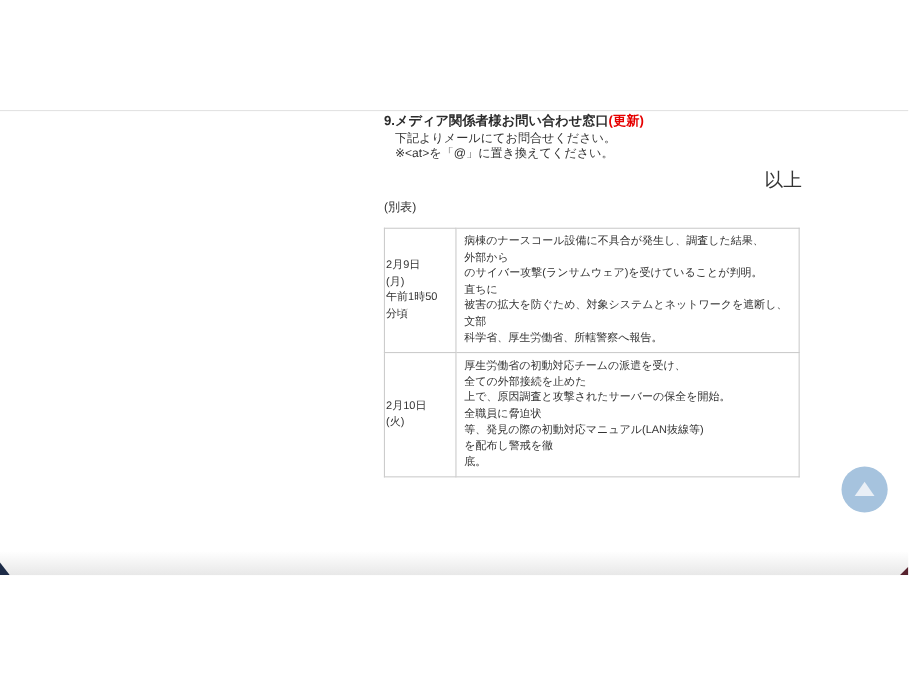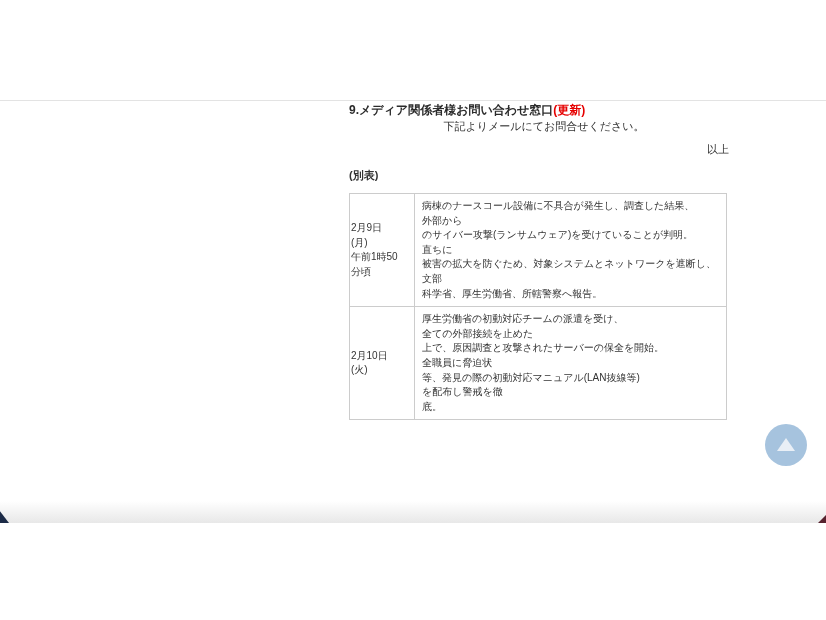--- a/index.html
+++ b/index.html
@@ -6,23 +6,23 @@
   .canvas{
     position:relative;width:826px;height:620px;background:#ffffff;overflow:hidden;
     font-family:"Liberation Sans","DejaVu Sans",sans-serif;color:#333333;
   }
   .shot{position:absolute;left:0;top:0;width:826px;height:523px;overflow:hidden;}
   .topline{position:absolute;left:0;top:100px;width:826px;height:1px;background:#e3e3e3;}
   .content{position:absolute;left:308px;top:103px;width:380px;margin-left:41px;}
   .heading{font-size:12px;font-weight:bold;line-height:14px;color:#2b2b2b;}
   .heading .update{color:#e60000;}
   .intro{margin:2px 0 0 10px;font-size:11px;line-height:14px;}
-  .intro p{margin:0;text-align:center;}
-  .closing{margin-top:10px;font-size:11px;text-align:right;line-height:13px;}
-  .appendix{margin-top:13px;font-size:11px;font-weight:bold;line-height:13px;}
+  .intro p{margin:0;}
+  .closing{margin-top:10px;font-size:17px;text-align:right;line-height:13px;}
+  .appendix{margin-top:13px;font-size:11px;font-weight:normal;line-height:13px;}
   table.timeline{margin-top:11px;border-collapse:collapse;table-layout:fixed;width:378px;}
   table.timeline th,table.timeline td{border:1px solid #cccccc;background:#ffffff;}
   table.timeline th{font-weight:normal;font-size:10px;line-height:14px;text-align:center;
     vertical-align:middle;white-space:pre-line;}
   tr.hdr{height:32px;}
   tr.r1{height:68px;} tr.r2{height:70px;}
   td.date{width:62px;font-size:10px;line-height:14.5px;text-align:left;vertical-align:middle;
     white-space:pre-line;word-break:keep-all;}
   td.event{padding:5px 7px;font-size:10px;line-height:14.6px;vertical-align:middle;
     white-space:pre-line;word-break:keep-all;overflow:hidden;}
@@ -47,20 +47,21 @@
     <div class="topline"></div>
 
     <div class="content">
 
       <div class="heading">
         <span>9.メディア関係者様お問い合わせ窓口</span><span class="update">(更新)</span>
       </div>
 
       <div class="intro">
         <p>下記よりメールにてお問合せください。</p>
+        <p>※&lt;at&gt;を「@」に置き換えてください。</p>
       </div>
 
       <div class="closing">以上</div>
 
       <div class="appendix">(別表)</div>
 
       <table class="timeline">
         <tbody>
           <tr class="r1">
             <td class="date">2月9日

